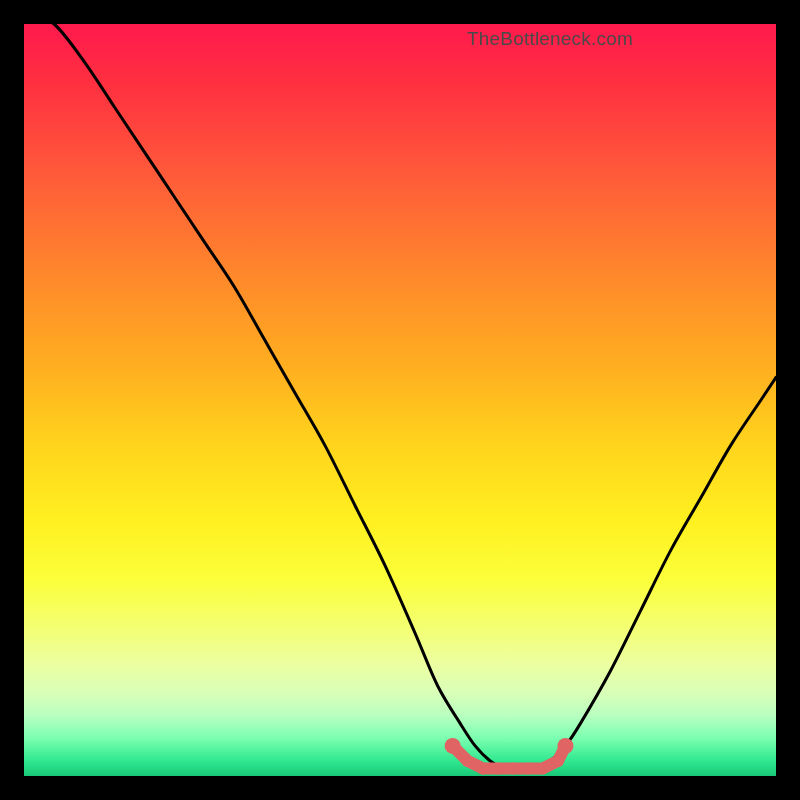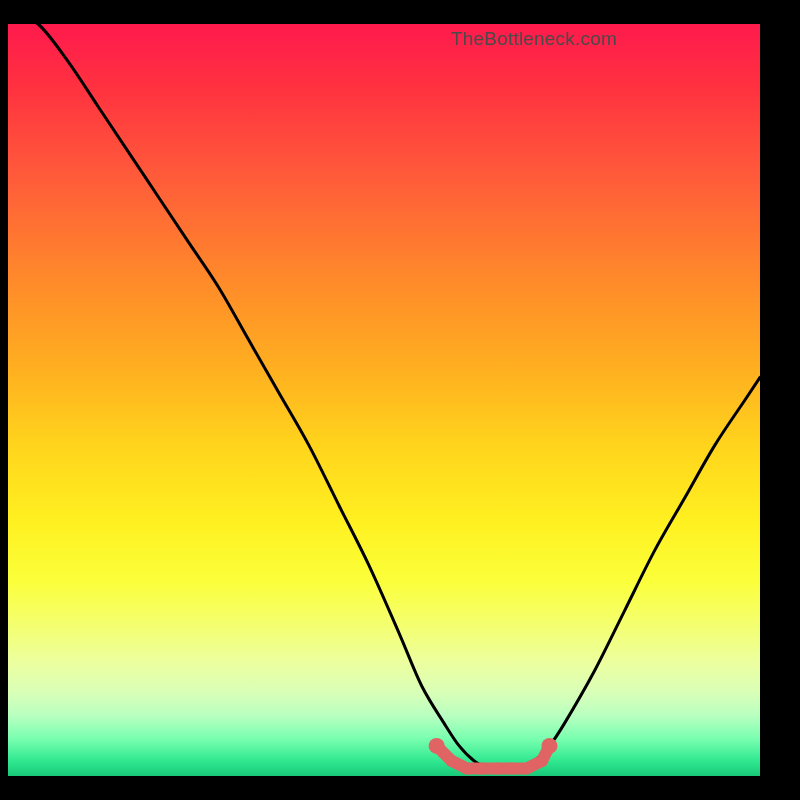--- a/index.html
+++ b/index.html
@@ -6,21 +6,21 @@
     margin: 0;
     padding: 0;
     width: 800px;
     height: 800px;
     background: #000;
     overflow: hidden;
     font-family: Arial, Helvetica, sans-serif;
   }
   .frame {
     position: absolute;
-    left: 8px;
+    left: 24px;
     top: 24px;
     width: 615px;
     height: 752px;
     background: #000;
   }
   .plot-area {
     position: absolute;
     left: 0;
     top: 0;
     width: 752px;

